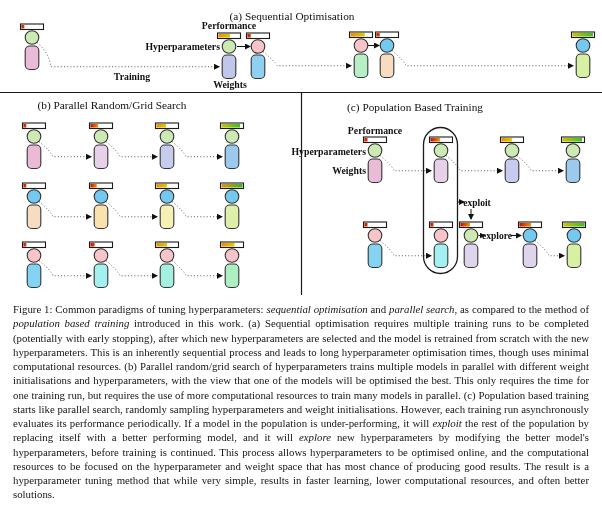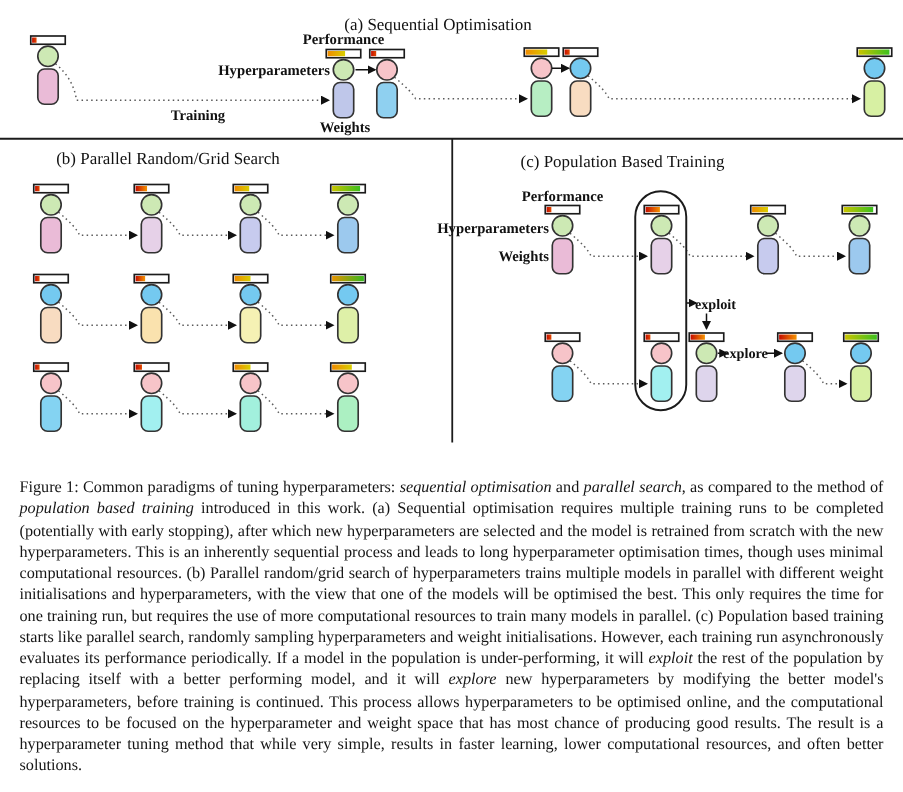--- a/index.html
+++ b/index.html
@@ -1,19 +1,19 @@
 <!DOCTYPE html>
 <html><head>
 <meta charset="utf-8">
 <style>
   html,body{margin:0;padding:0;background:#ffffff;}
   body{width:602px;height:528px;overflow:hidden;position:relative;
        font-family:"Liberation Serif", serif;color:#111;}
   #diagram{position:absolute;left:0;top:0;}
-  .caption{position:absolute;left:0;top:314px;width:576px;padding:4px 13px 0 13px;
+  .caption{position:absolute;left:0;top:298px;width:576px;padding:4px 13px 0 13px;
            font-size:10.8px;line-height:14.25px;text-align:justify;color:#151515;}
   .caption .it{font-style:italic;}
 </style>
 </head>
 <body>
 
 <svg id="diagram" width="602" height="310" viewBox="0 0 602 310">
     <defs>
       <marker id="arr" markerWidth="7" markerHeight="7" refX="5" refY="3" orient="auto" markerUnits="userSpaceOnUse">
         <path d="M0,0 L6,3 L0,6 Z" fill="#111"></path>

